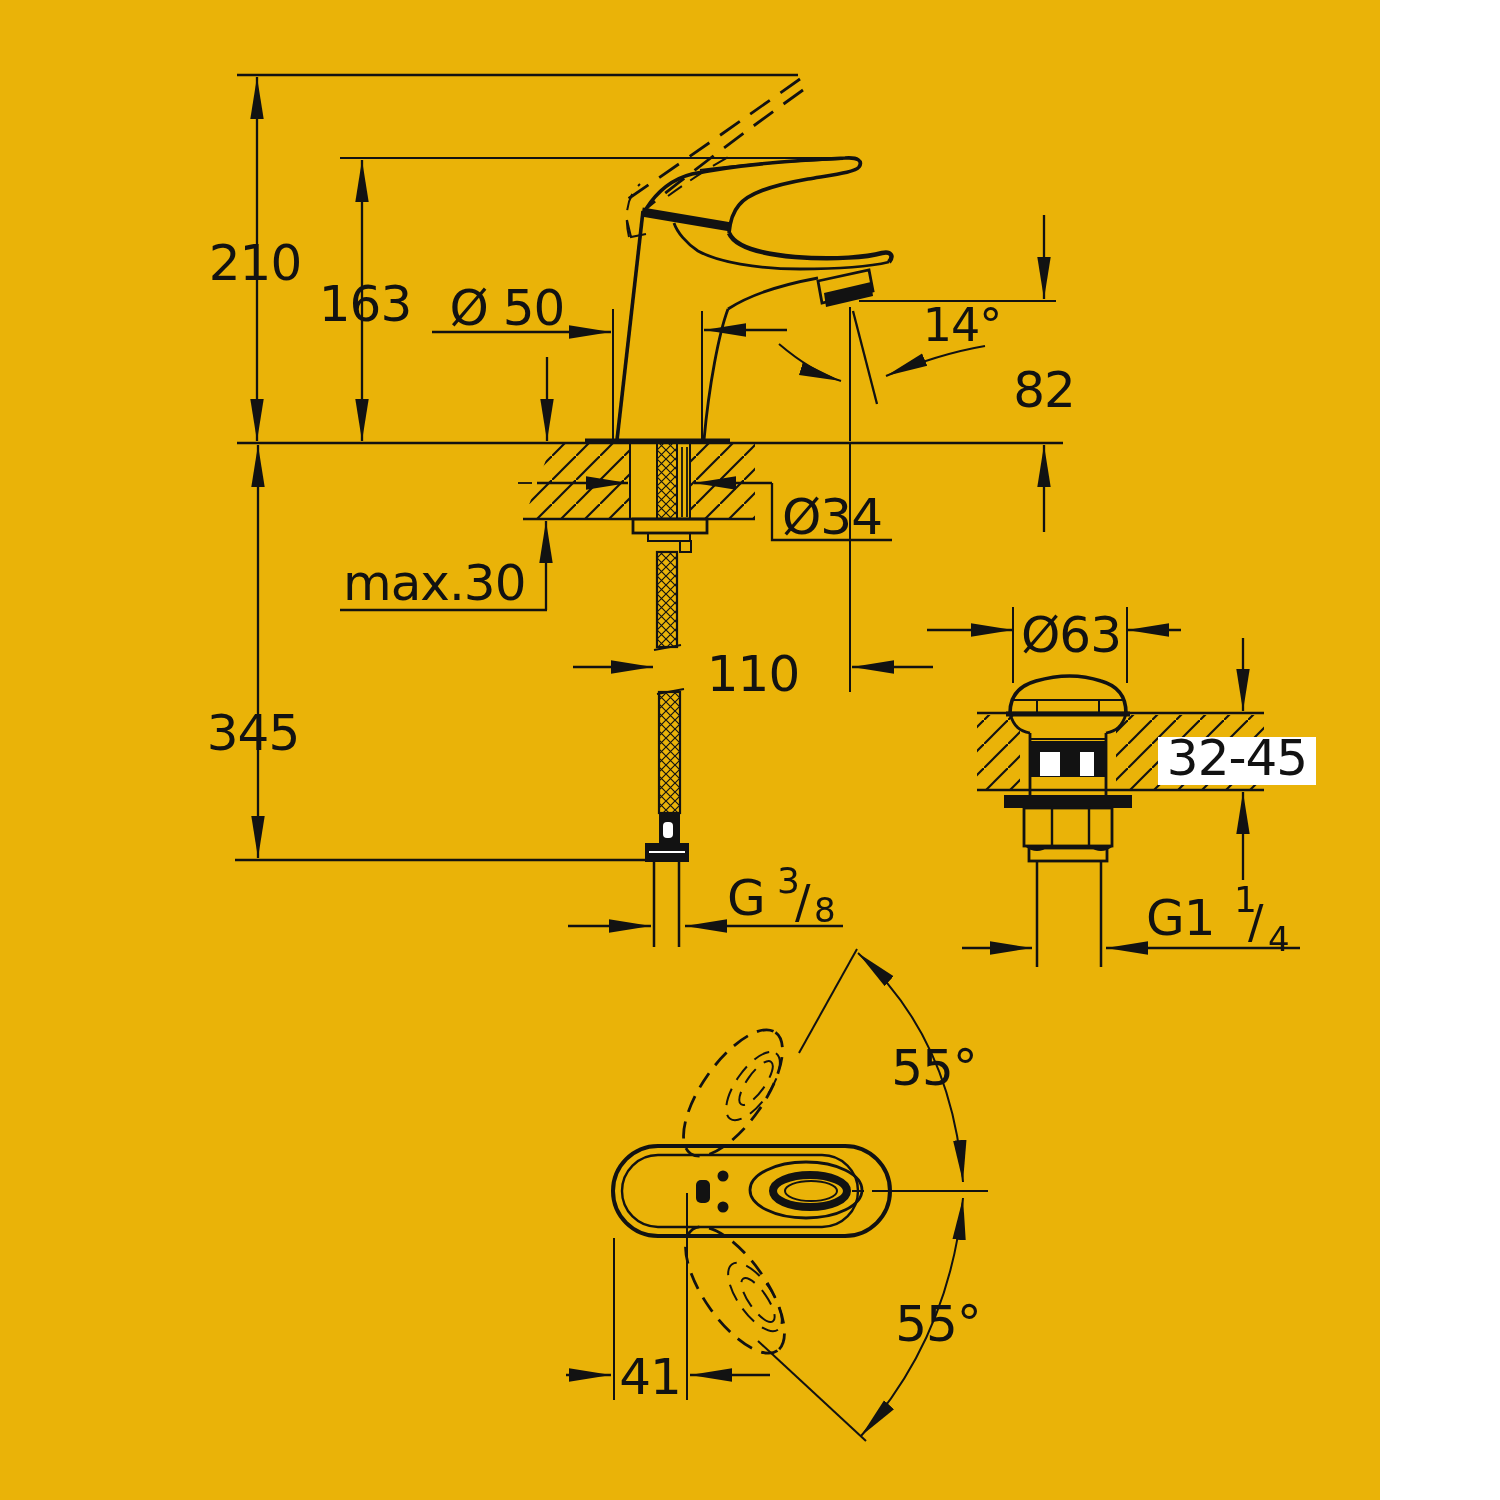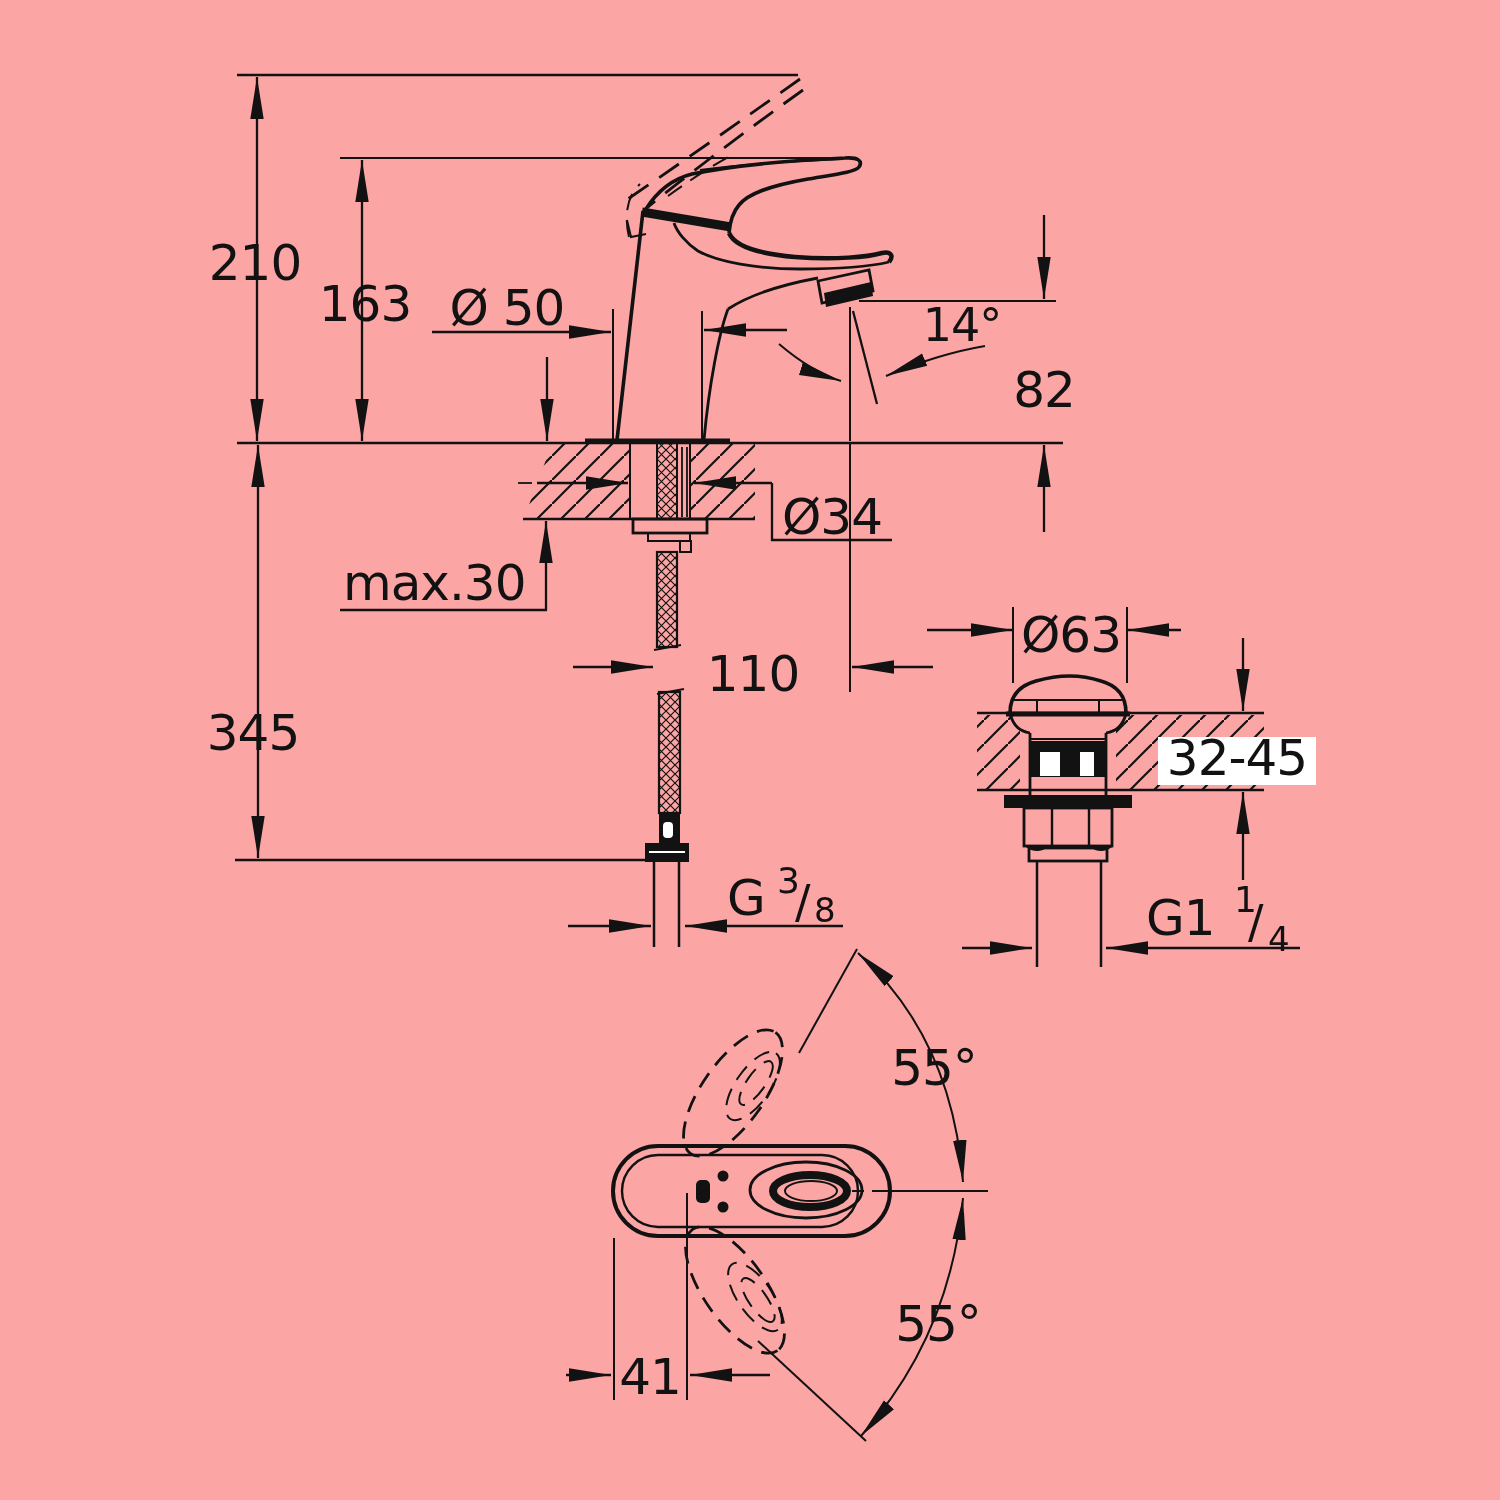--- a/index.html
+++ b/index.html
@@ -1,16 +1,16 @@
 <!DOCTYPE html>
 <html><head>
 <meta charset="utf-8">
 <style>
   html,body{margin:0;padding:0;background:#fff}
-  .canvas{width:1500px;height:1500px;background:#fca5a5;position:relative;font-family:"DejaVu Sans",sans-serif}
+  .canvas{width:1380px;height:1500px;background:#eab308;position:relative;font-family:"DejaVu Sans",sans-serif}
   svg{position:absolute;left:0;top:0}
   .ln{stroke:#121212;fill:none}
   .dim{stroke-width:2.3}
   .thin{stroke-width:2}
   .out{stroke-width:3.6}
   .mid{stroke-width:2.8}
   .dash{stroke-dasharray:24 13}
   .dash2{stroke-dasharray:17 10}
   text{fill:#121212;font-family:"DejaVu Sans",sans-serif;letter-spacing:-1px}
   .t50{font-size:50px}

